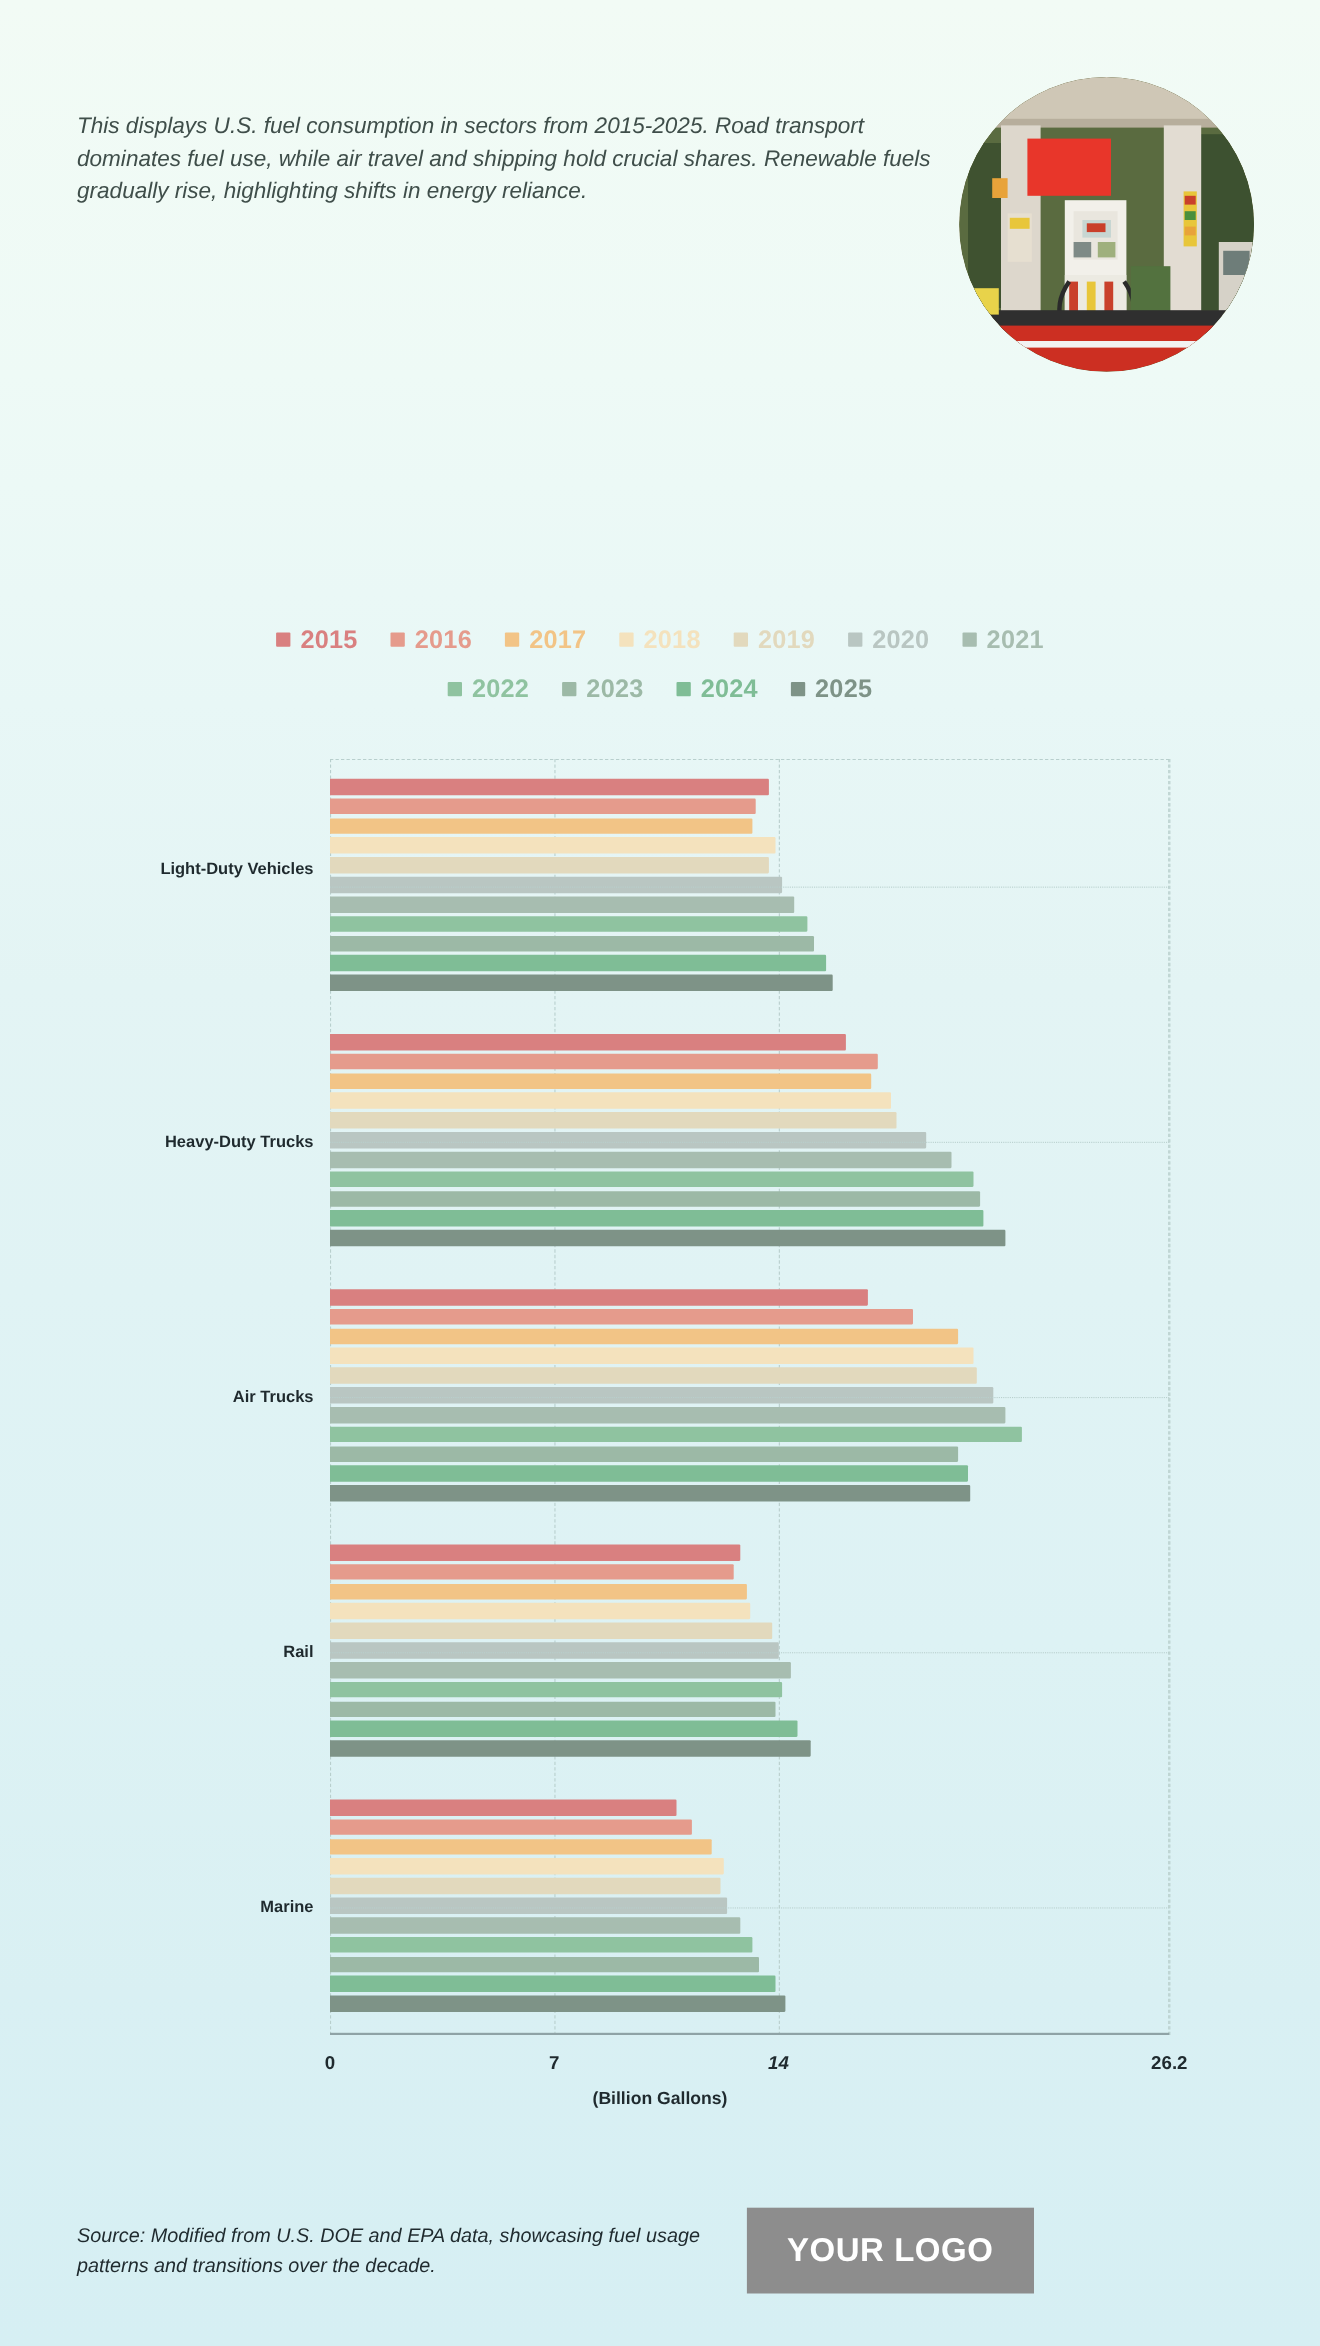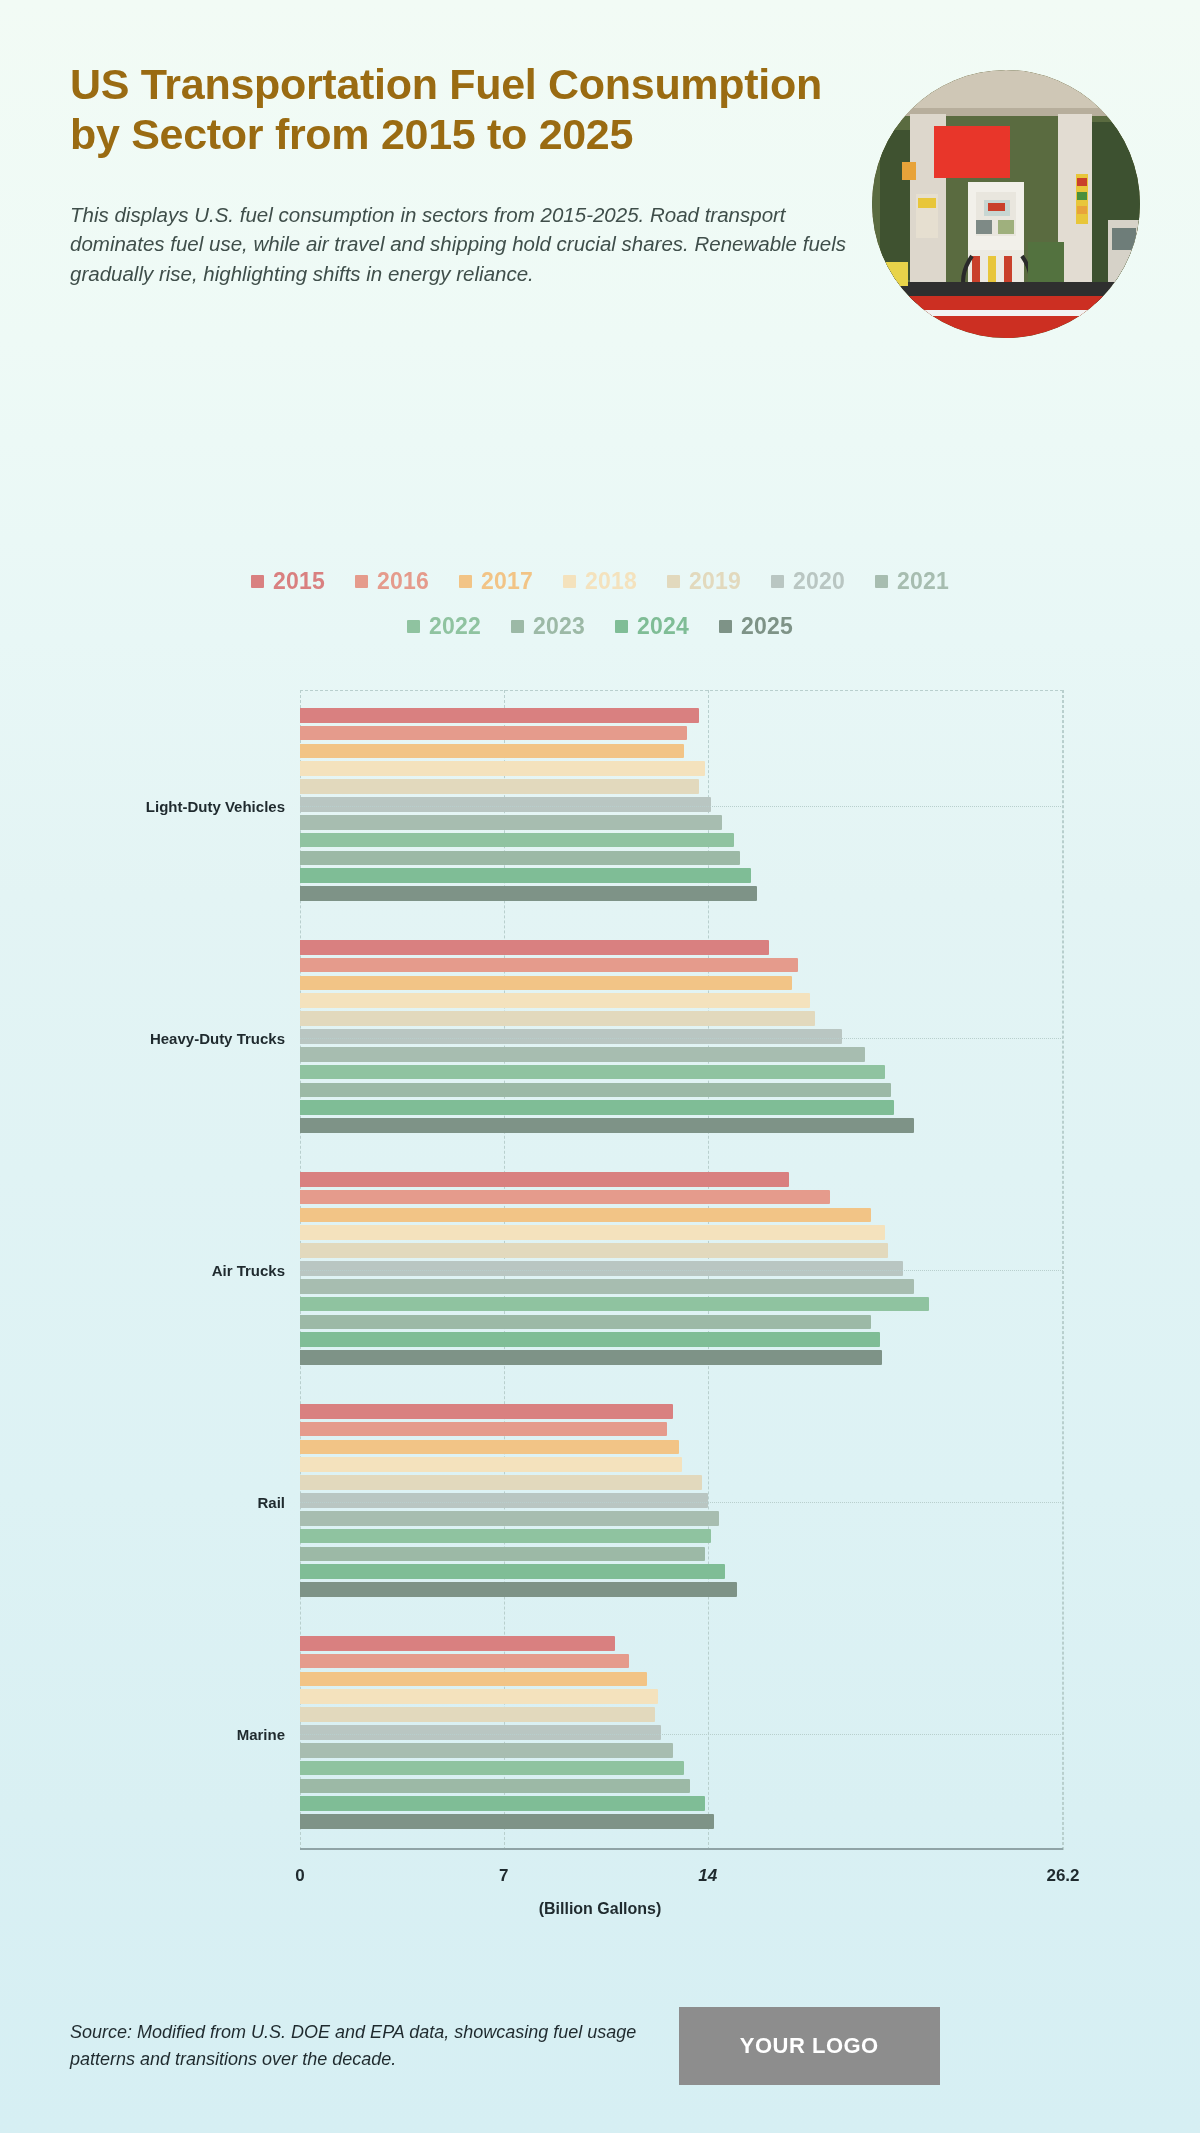--- a/index.html
+++ b/index.html
@@ -211,31 +211,30 @@
   .logo-box {
     width: 275px;
     height: 78px;
     background: #8d8d8d;
     display: flex;
     align-items: center;
     justify-content: center;
   }
   .logo-text {
     color: #ffffff;
-    font-size: 22px;
+    font-size: 30px;
     font-weight: bold;
     letter-spacing: 0.5px;
   }
 </style>
 </head>
 <body>
 
 <div class="header">
   <div class="header-left">
-    <div class="title">US Transportation Fuel Consumption by Sector from 2015 to 2025</div>
     <div class="subtitle">This displays U.S. fuel consumption in sectors from 2015-2025. Road transport dominates fuel use, while air travel and shipping hold crucial shares. Renewable fuels gradually rise, highlighting shifts in energy reliance.</div>
   </div>
   <div class="hero-photo">
     <svg viewBox="0 0 268 268" preserveAspectRatio="xMidYMid slice" aria-hidden="true">
       <defs>
         <clipPath id="circ">
             <circle cx="134" cy="134" r="134"></circle>
           </clipPath>
       </defs>
       <g clip-path="url(#circ)">
@@ -325,21 +324,21 @@
     </div>
     <div class="legend-item">
       <span class="legend-swatch" style="background:#7e9387"></span>
       <span class="legend-label" style="color:#7e9387">2025</span>
     </div>
   </div>
 </div>
 
 <div class="chart">
   <div class="cat-labels">
-      <div class="cat-label" style="top: 116px;">Light-Duty Vehicles</div>
+      <div class="cat-label" style="top: 100px;">Light-Duty Vehicles</div>
       <div class="cat-label" style="top: 348px;">Heavy-Duty Trucks</div>
       <div class="cat-label" style="top: 580px;">Air Trucks</div>
       <div class="cat-label" style="top: 812px;">Rail</div>
       <div class="cat-label" style="top: 1044px;">Marine</div>
     </div>
   <div class="plot">
     <div class="plot-frame"></div>
     <div id="grid-holder">
         <div class="gridline" style="left: 203.855px;"></div>
         <div class="gridline" style="left: 407.71px;"></div>

